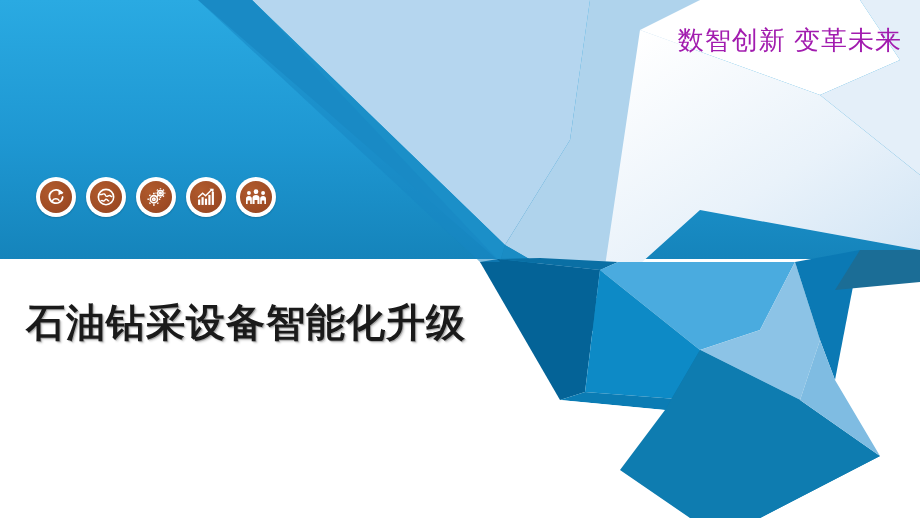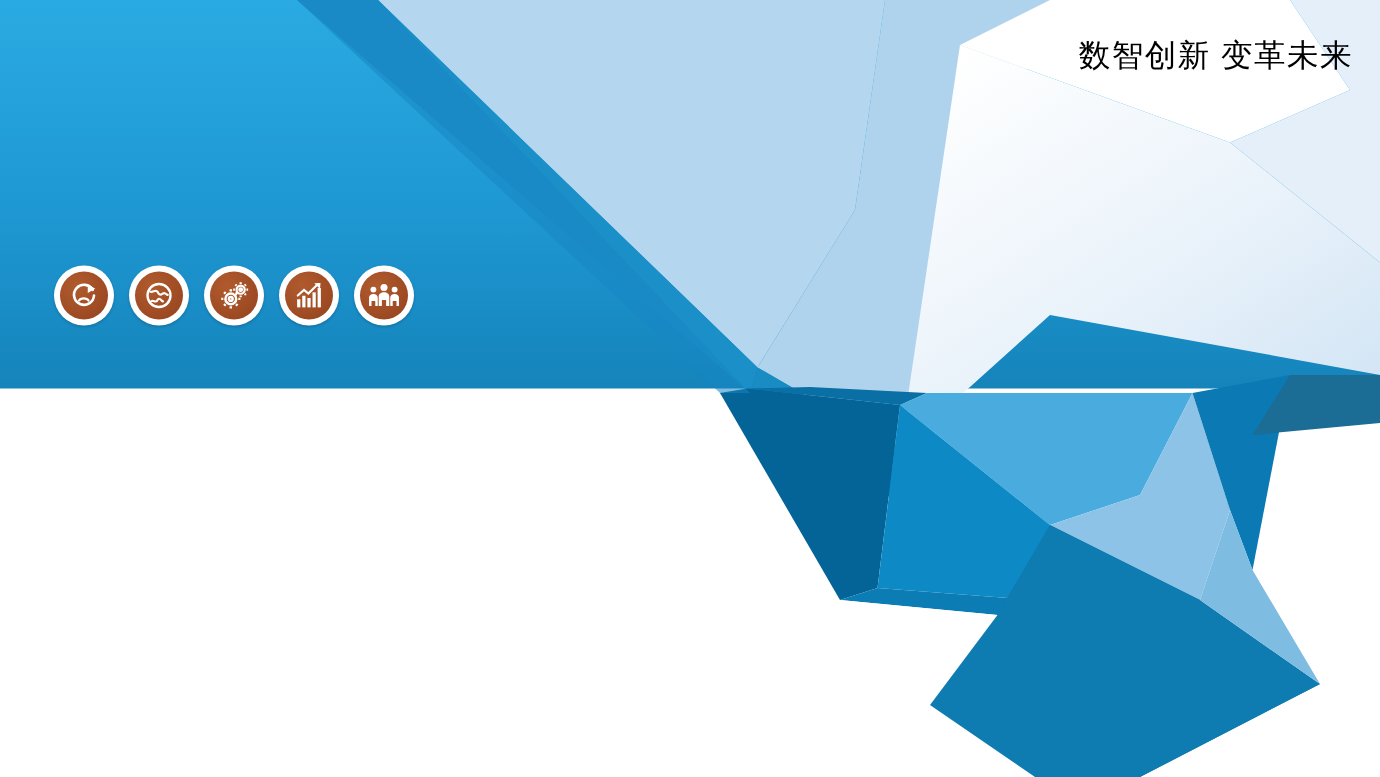--- a/index.html
+++ b/index.html
@@ -27,23 +27,23 @@
     width: 920px;
     height: 518px;
     display: block;
   }
 
   
   #tagline {
     position: absolute;
     right: 18px;
     top: 27px;
-    font-size: 21px;
+    font-size: 26px;
     line-height: 1;
-    color: #000000;
+    color: #a21caf;
     letter-spacing: 1px;
     white-space: nowrap;
     font-family: "Liberation Sans", "DejaVu Sans", sans-serif;
   }
 
   
   #icon-strip {
     position: absolute;
     left: 36px;
     top: 177px;
@@ -218,14 +218,15 @@
           <circle cx="14" cy="5.2" r="3"></circle>
           <path d="M9.5 21v-8.1c0-2 2-3.6 4.5-3.6s4.5 1.6 4.5 3.6V21h-2.7v-5.2h-3.6V21z"></path>
           <circle cx="23" cy="7" r="2.5"></circle>
           <path d="M19.3 21v-7.2c0-1.7 1.5-3.1 3.7-3.1s3.7 1.4 3.7 3.1V21h-2.1v-4.4h-3.2V21z"></path>
         </svg>
       </div>
     </div>
 
   </div>
 
+  <div id="slide-title">石油钻采设备智能化升级</div>
 
 </div>
 
 </body></html>

